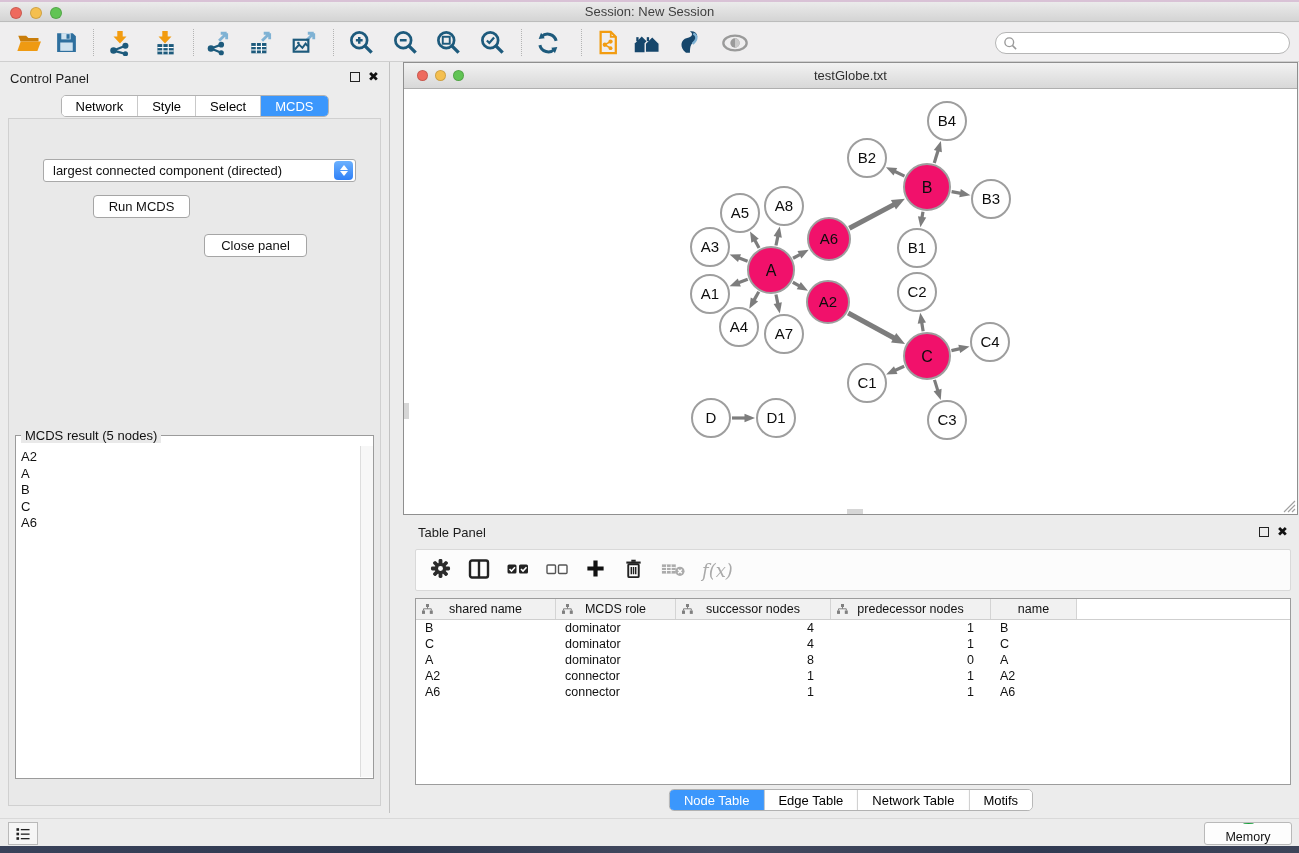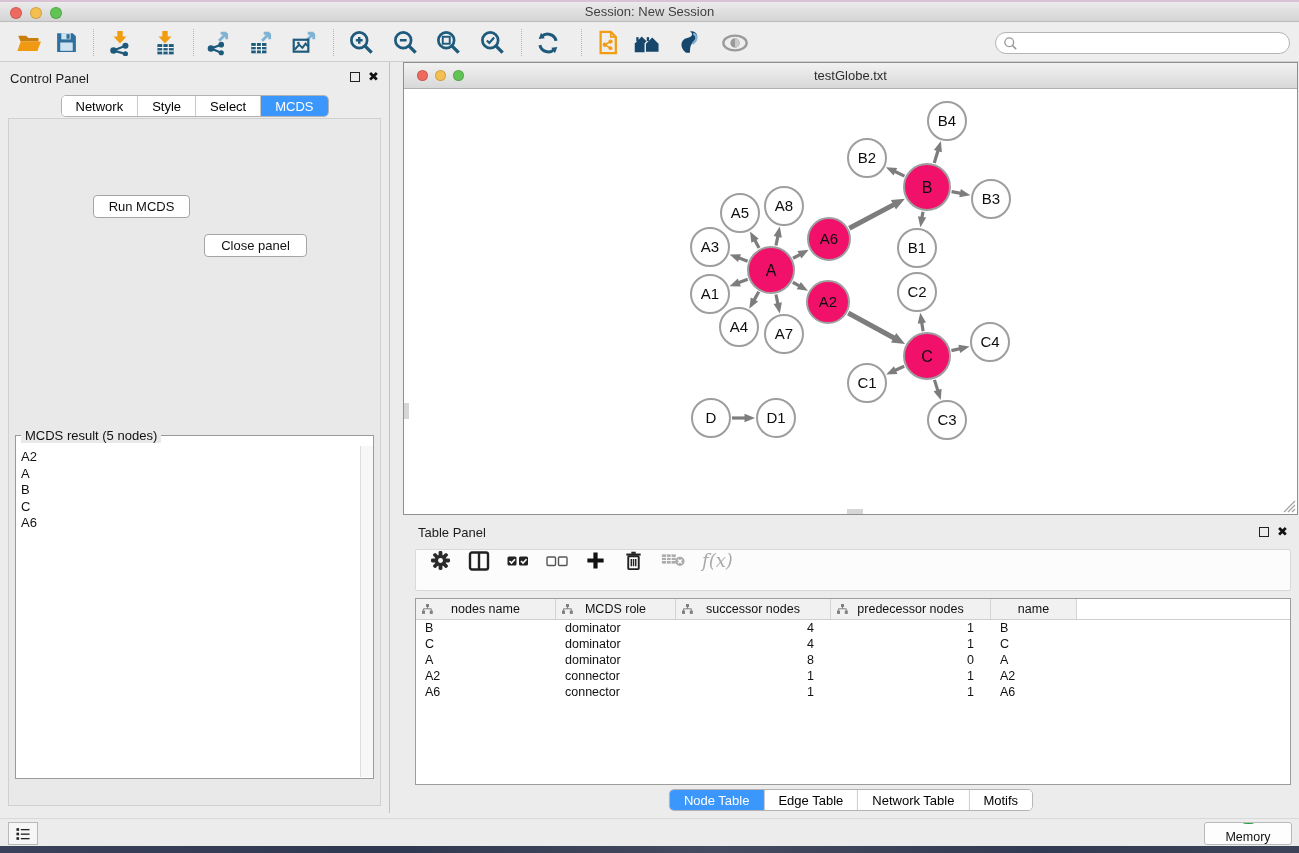--- a/index.html
+++ b/index.html
@@ -71,21 +71,21 @@
   #nw-title { font-size:13px; color:#2e2e2e; }
   #nw-canvas { position:absolute; left:0; top:27px; width:893px; height:424px; }
   #nw-grip { position:absolute; right:1px; bottom:1px; }
   .split-handle-v { position:absolute; left:0; top:340px; width:5px; height:16px; background:#d6d6d6; }
   .split-handle-h { position:absolute; left:443px; bottom:0; width:16px; height:5px; background:#d6d6d6; }
 
   
   #table-panel { left:403px; top:519px; width:896px; height:296px; }
   #tp-float { right:30px; top:8px; } #tp-close { right:11px; top:7px; }
   #tp-toolbar { position:absolute; left:12px; top:30px; width:876px; height:42px; background:#fcfcfc;
-    border:1px solid #d9d9d9; border-radius:2px; display:flex; gap:17px; padding-left:14px; }
+    border:1px solid #d9d9d9; border-radius:2px; display:flex; align-items:center; gap:17px; padding-left:14px; }
   .fx { font-family:"DejaVu Serif","Liberation Serif",serif; font-style:italic; font-size:18px; color:#aaa; }
   #tp-table { position:absolute; left:12px; top:79px; width:876px; height:187px; background:#fff; border:1px solid #9c9c9c; overflow:hidden; }
   #table-header-row { display:flex; height:21px; border-bottom:1px solid #cfcfcf; }
   .th { background:#f1f1f1; border-right:1px solid #d4d4d4; display:flex; align-items:center; justify-content:center;
         font-size:12.5px; color:#111; position:relative; }
   .th .tree-ic { position:absolute; left:6px; top:5px; }
   .th.filler { flex:1; background:#fff; border-right:none; }
   .tr { display:flex; height:16px; align-items:center; }
   .td { font-size:12.5px; color:#111; white-space:nowrap; overflow:hidden; }
   .td.align-left { text-align:left; padding-left:9px; }
@@ -269,20 +269,27 @@
   <span class="win-ic-close" id="cp-close">✖</span>
 
   <div id="cp-tabs" class="tabgroup">
     <div class="tab">Network</div>
     <div class="tab">Style</div>
     <div class="tab">Select</div>
     <div class="tab selected">MCDS</div>
   </div>
 
   <div id="cp-body">
+    <div id="criterion-select">
+      <span class="val">largest connected component (directed)</span>
+      <span class="stepper">
+          <span class="tri-up"></span>
+          <span class="tri-down"></span>
+        </span>
+    </div>
     <div class="cp-btn" id="run-btn">Run MCDS</div>
     <div class="cp-btn" id="closepanel-btn">Close panel</div>
 
     <div id="result-group">
       <span id="result-label">MCDS result (5 nodes)</span>
       <div id="mcds-list">
           <div class="mcds-item">A2</div>
           <div class="mcds-item">A</div>
           <div class="mcds-item">B</div>
           <div class="mcds-item">C</div>
@@ -540,21 +547,21 @@
 
   <div id="tp-table">
     <div id="table-header-row">
         <div class="th" style="width: 140px;">
           <svg class="tree-ic" width="11" height="10" viewBox="0 0 11 10">
             <rect x="4" y="0" width="3" height="3" fill="#808080"></rect>
             <rect x="0" y="6.5" width="3" height="3.4" fill="#808080"></rect>
             <rect x="7.8" y="6.5" width="3" height="3.4" fill="#808080"></rect>
             <path d="M5.5 3 V4.8 M1.5 6.5 V4.8 H9.3 V6.5" stroke="#808080" stroke-width="1" fill="none"></path>
           </svg>
-          <span>nodes name</span>
+          <span>shared name</span>
         </div>
         <div class="th" style="width: 120px;">
           <svg class="tree-ic" width="11" height="10" viewBox="0 0 11 10">
             <rect x="4" y="0" width="3" height="3" fill="#808080"></rect>
             <rect x="0" y="6.5" width="3" height="3.4" fill="#808080"></rect>
             <rect x="7.8" y="6.5" width="3" height="3.4" fill="#808080"></rect>
             <path d="M5.5 3 V4.8 M1.5 6.5 V4.8 H9.3 V6.5" stroke="#808080" stroke-width="1" fill="none"></path>
           </svg>
           <span>MCDS role</span>
         </div>

